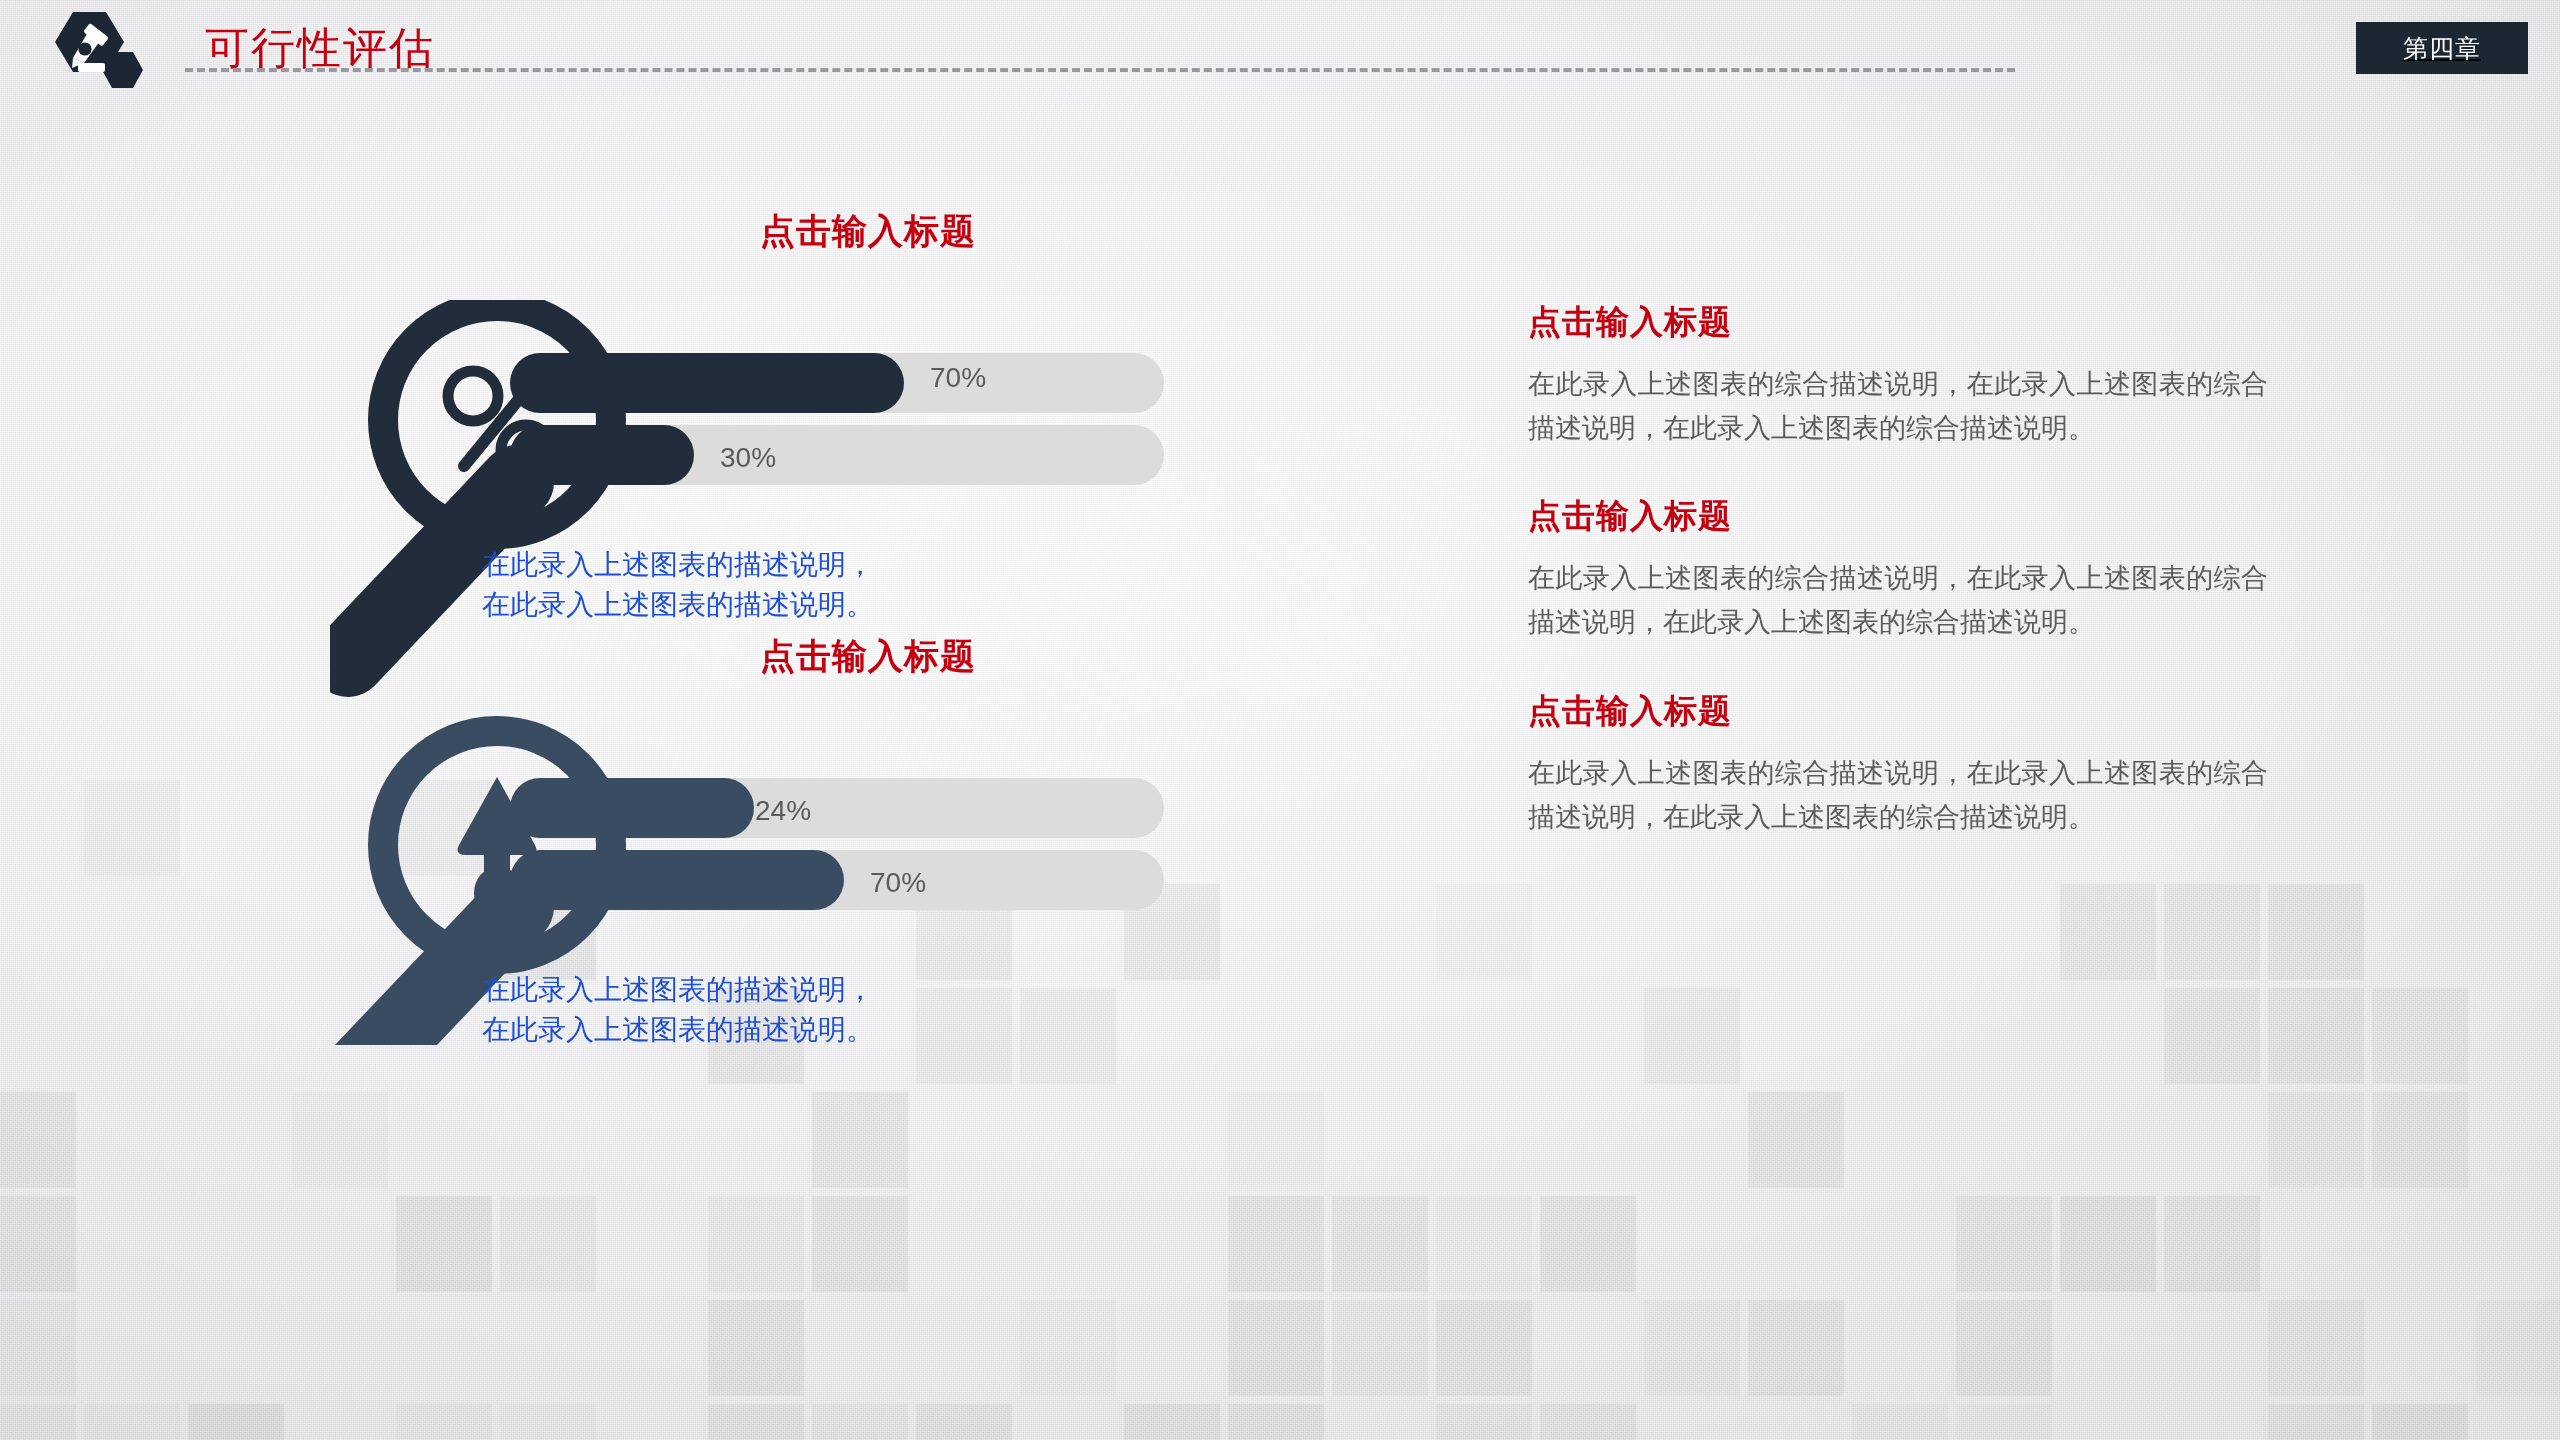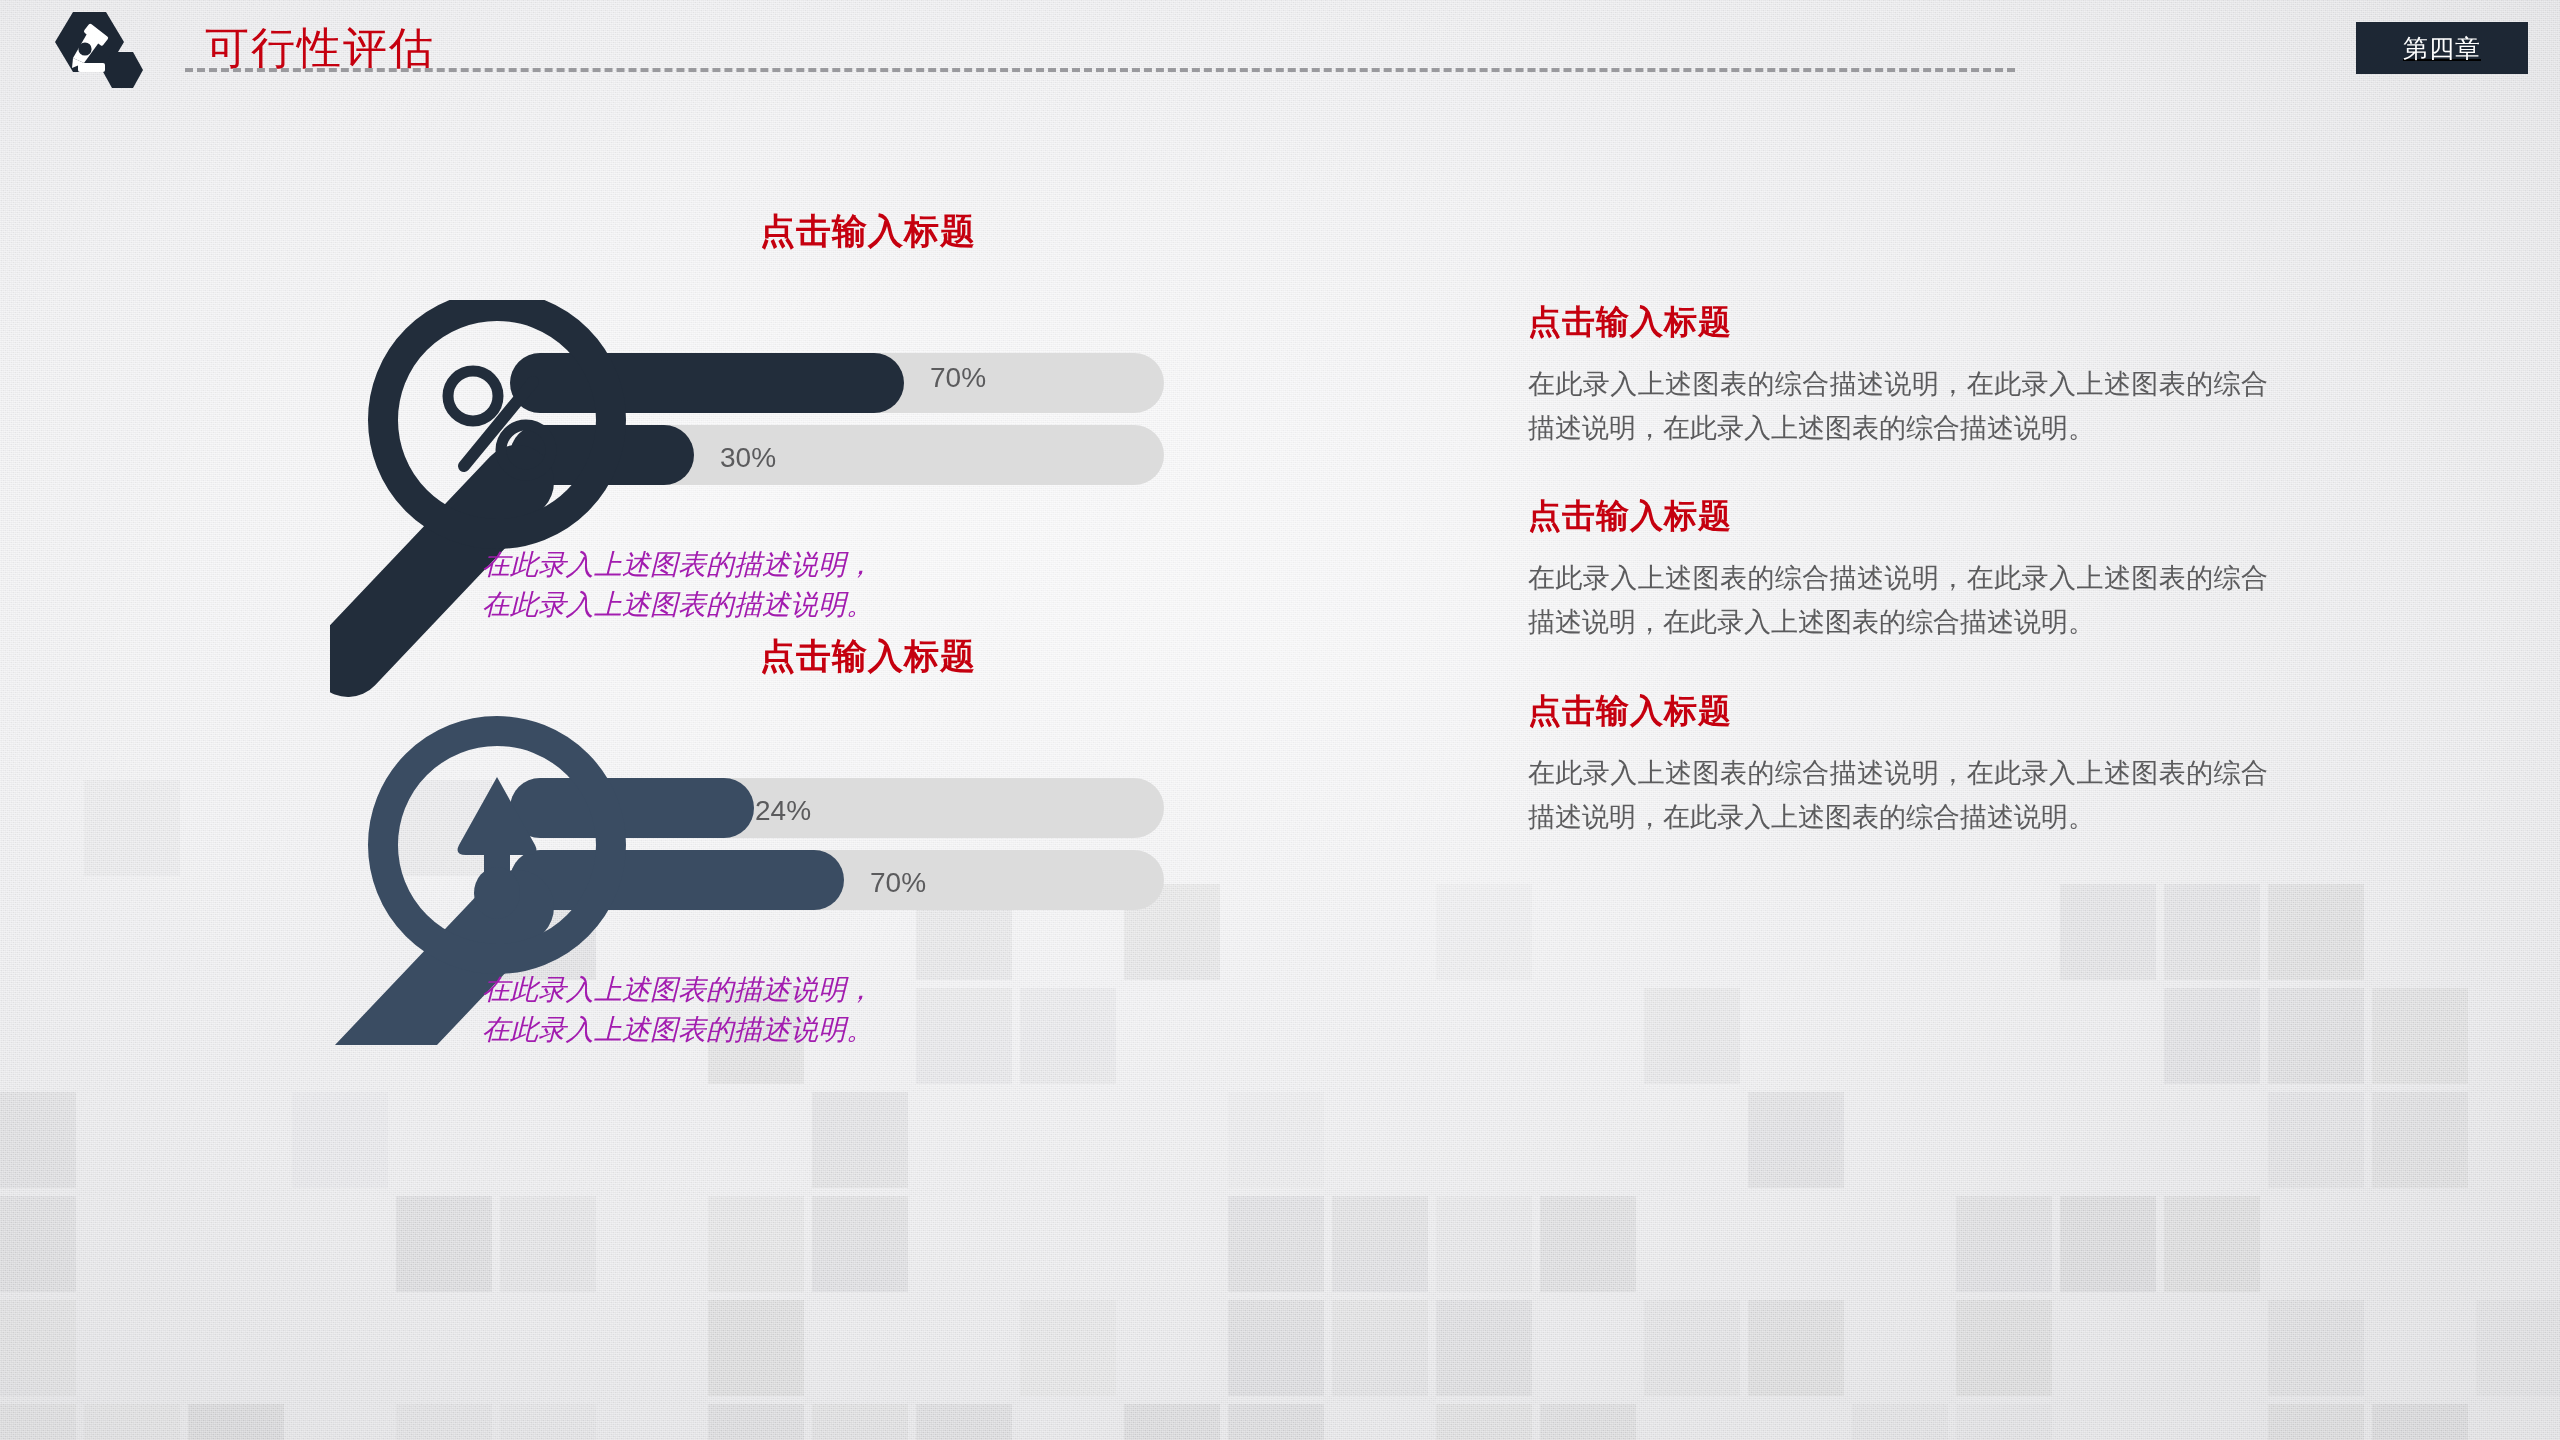--- a/index.html
+++ b/index.html
@@ -62,23 +62,22 @@
   .mg-group{ position:absolute; }
   .mg-svg{ position:absolute; left:0; top:0; }
 
   .mg-title{
     position:absolute;
     font-size:35px; font-weight:bold; color:#c5000f;
     letter-spacing:1px; white-space:nowrap;
   }
   .mg-desc{
     position:absolute;
-    font-size:28px; color:#a21caf; line-height:1.42;
+    font-size:28px; color:#1d4ed8; line-height:1.42;
     white-space:pre-line;
-    font-style:italic;
   }
   .bar-pct{
     position:absolute;
     font-size:28px; color:#5b5b5d;
     white-space:nowrap;
   }
 
   
   #right-col{ position:absolute; left:1528px; top:300px; width:760px; }
   .rc-block{ margin-bottom:44px; }

